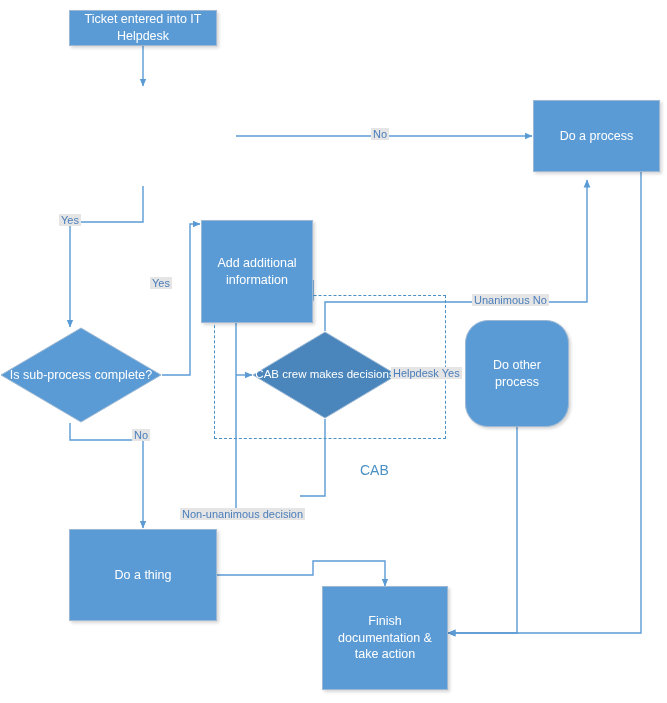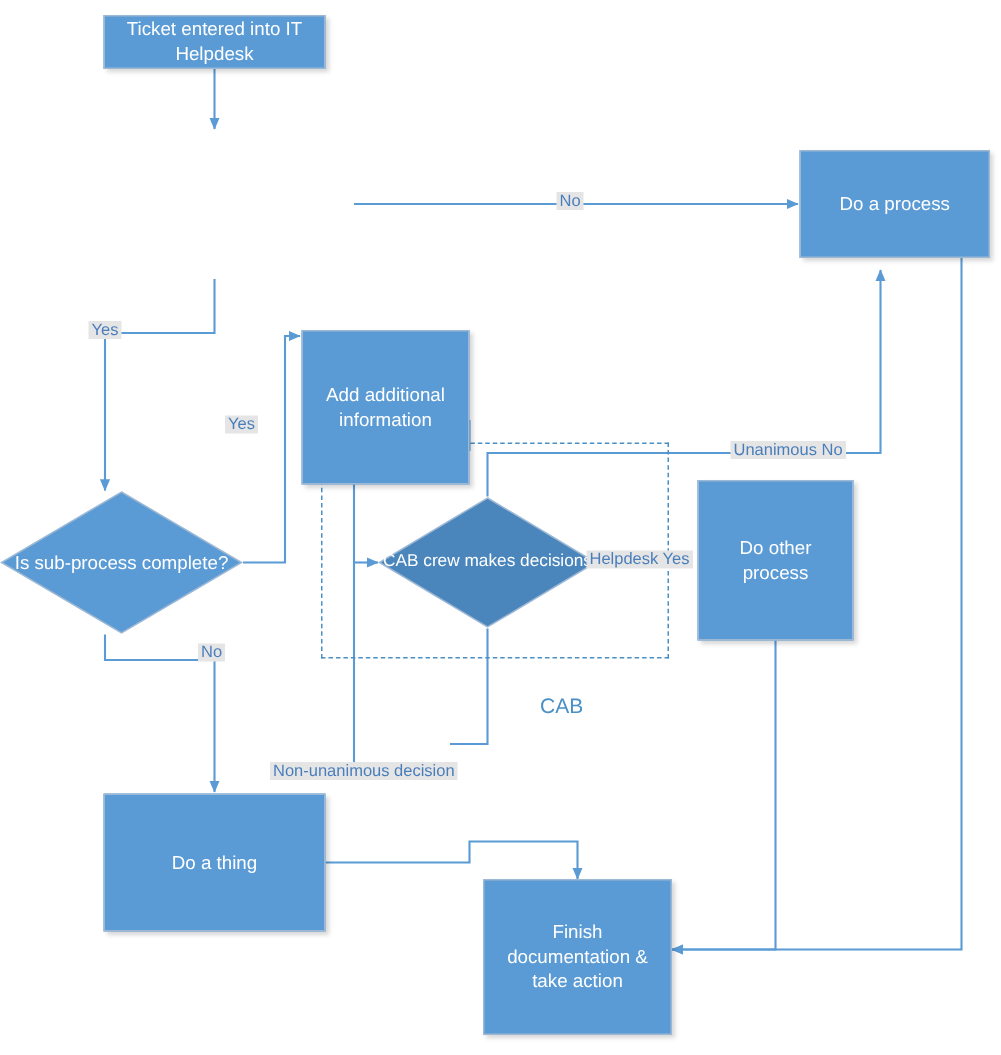--- a/index.html
+++ b/index.html
@@ -156,33 +156,33 @@
     <div class="dlabel">Is sub-process complete?</div>
   </div>
 
   <div class="diamond-wrap" style="left:252px; top:331px; width:146px; height:88px;">
     <svg class="dshape" viewBox="0 0 146 88" xmlns="http://www.w3.org/2000/svg">
       <polygon points="73,1 145,44 73,87 1,44" fill="#4A86BC" stroke="#9CB8D4" stroke-width="1"></polygon>
     </svg>
     <div class="dlabel" style="font-size:11.5px;">CAB crew makes decisions</div>
   </div>
 
-  <div class="node box" style="left:465px; top:320px; width:104px; height:107px;">
+  <div class="node box" style="left:465px; top:320px; width:104px; height:107px;border-radius:23px;">
     <span class="txt">Do other process</span>
   </div>
 
   <div class="node box" style="left:69px; top:529px; width:148px; height:92px;">
     <span class="txt">Do a thing</span>
   </div>
 
   <div class="node box" style="left:322px; top:586px; width:126px; height:104px;">
     <span class="txt">Finish documentation &amp; take action</span>
   </div>
 
   <div class="edge-label" style="left:371px; top:128px;">No</div>
   <div class="edge-label" style="left:59px; top:214px;">Yes</div>
   <div class="edge-label" style="left:150px; top:277px;">Yes</div>
   <div class="edge-label" style="left:132px; top:429px;">No</div>
   <div class="edge-label" style="left:391px; top:367px;">Helpdesk Yes</div>
-  <div class="edge-label" style="left:472px; top:294px;margin-left:15px;">Unanimous No</div>
+  <div class="edge-label" style="left:472px; top:294px;">Unanimous No</div>
   <div class="edge-label" style="left:180px; top:508px;">Non-unanimous decision</div>
 
 </div>
 
 </body></html>

